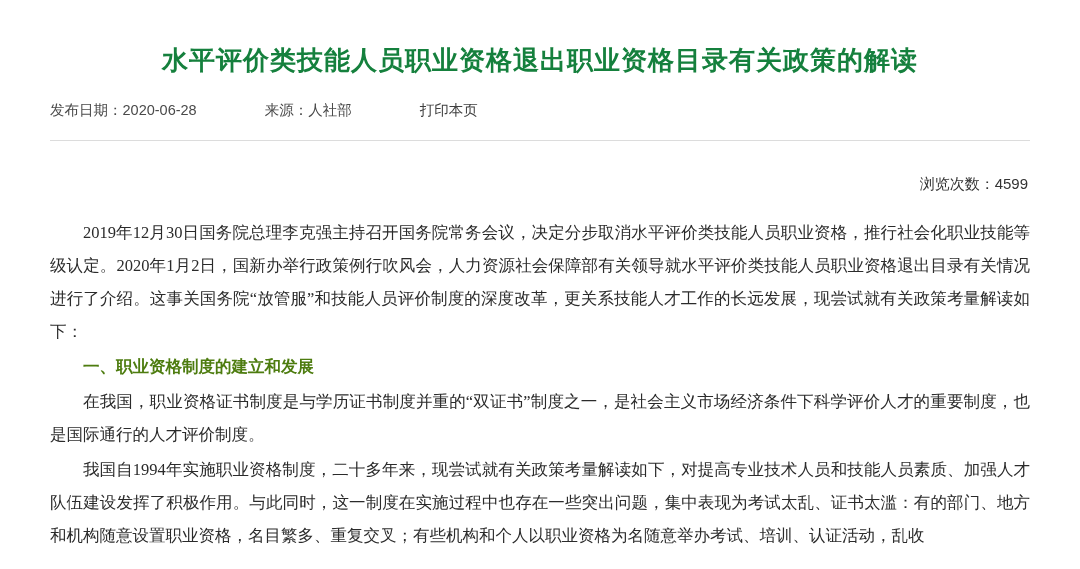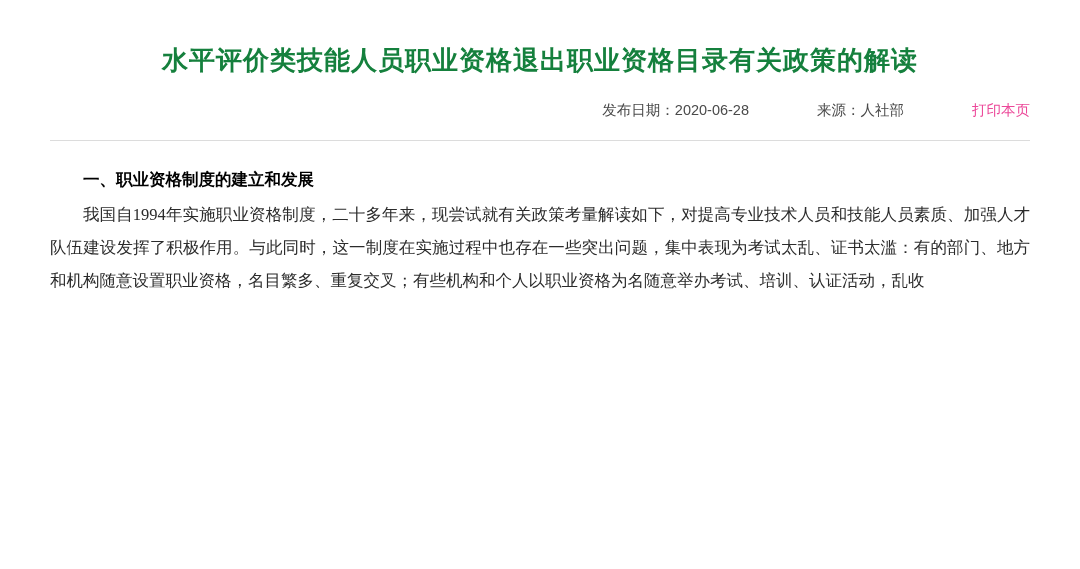--- a/index.html
+++ b/index.html
@@ -27,33 +27,33 @@
     font-family: "Liberation Sans", "DejaVu Sans", sans-serif;
     font-weight: bold;
     font-size: 26px;
     letter-spacing: 1px;
     color: #15803d;
     padding-top: 26px;
     line-height: 1.35;
   }
   .meta-bar {
     display: flex;
-    justify-content: flex-end;
+    justify-content: flex-start;
     align-items: center;
     gap: 68px;
     margin-top: 22px;
     font-family: "Liberation Sans", "DejaVu Sans", sans-serif;
     font-size: 14.5px;
     color: #4a4a4a;
   }
   .meta-bar .meta-item {
     white-space: nowrap;
   }
   .meta-bar .meta-item.link {
-    color: #ec4899;
+    color: #404040;
     cursor: pointer;
   }
   .divider {
     margin: 20px 0 0 0;
     height: 1px;
     background: #dcdcdc;
     width: 100%;
   }
   .views-row {
     margin-top: 34px;
@@ -70,37 +70,40 @@
     color: #2b2b2b;
     text-align: justify;
     font-family: "Liberation Serif", "DejaVu Serif", serif;
   }
   .article p {
     margin: 0 0 2px 0;
     text-indent: 2em;
   }
   .article p.heading {
     font-weight: bold;
-    color: #000000;
+    color: #4d7c0f;
   }
 </style>
 </head>
 <body>
 
 <div class="page">
 
   <h1 class="doc-title">水平评价类技能人员职业资格退出职业资格目录有关政策的解读</h1>
 
   <div class="meta-bar">
     <span class="meta-item">发布日期：2020-06-28</span>
     <span class="meta-item">来源：人社部</span>
     <span class="meta-item link">打印本页</span>
   </div>
 
   <div class="divider"></div>
 
+  <div class="views-row">浏览次数：4599</div>
 
   <div class="article">
+    <p>2019年12月30日国务院总理李克强主持召开国务院常务会议，决定分步取消水平评价类技能人员职业资格，推行社会化职业技能等级认定。2020年1月2日，国新办举行政策例行吹风会，人力资源社会保障部有关领导就水平评价类技能人员职业资格退出目录有关情况进行了介绍。这事关国务院“放管服”和技能人员评价制度的深度改革，更关系技能人才工作的长远发展，现尝试就有关政策考量解读如下：</p>
     <p class="heading">一、职业资格制度的建立和发展</p>
+    <p>在我国，职业资格证书制度是与学历证书制度并重的“双证书”制度之一，是社会主义市场经济条件下科学评价人才的重要制度，也是国际通行的人才评价制度。</p>
     <p>我国自1994年实施职业资格制度，二十多年来，现尝试就有关政策考量解读如下，对提高专业技术人员和技能人员素质、加强人才队伍建设发挥了积极作用。与此同时，这一制度在实施过程中也存在一些突出问题，集中表现为考试太乱、证书太滥：有的部门、地方和机构随意设置职业资格，名目繁多、重复交叉；有些机构和个人以职业资格为名随意举办考试、培训、认证活动，乱收</p>
   </div>
 
 </div>
 
 </body></html>

